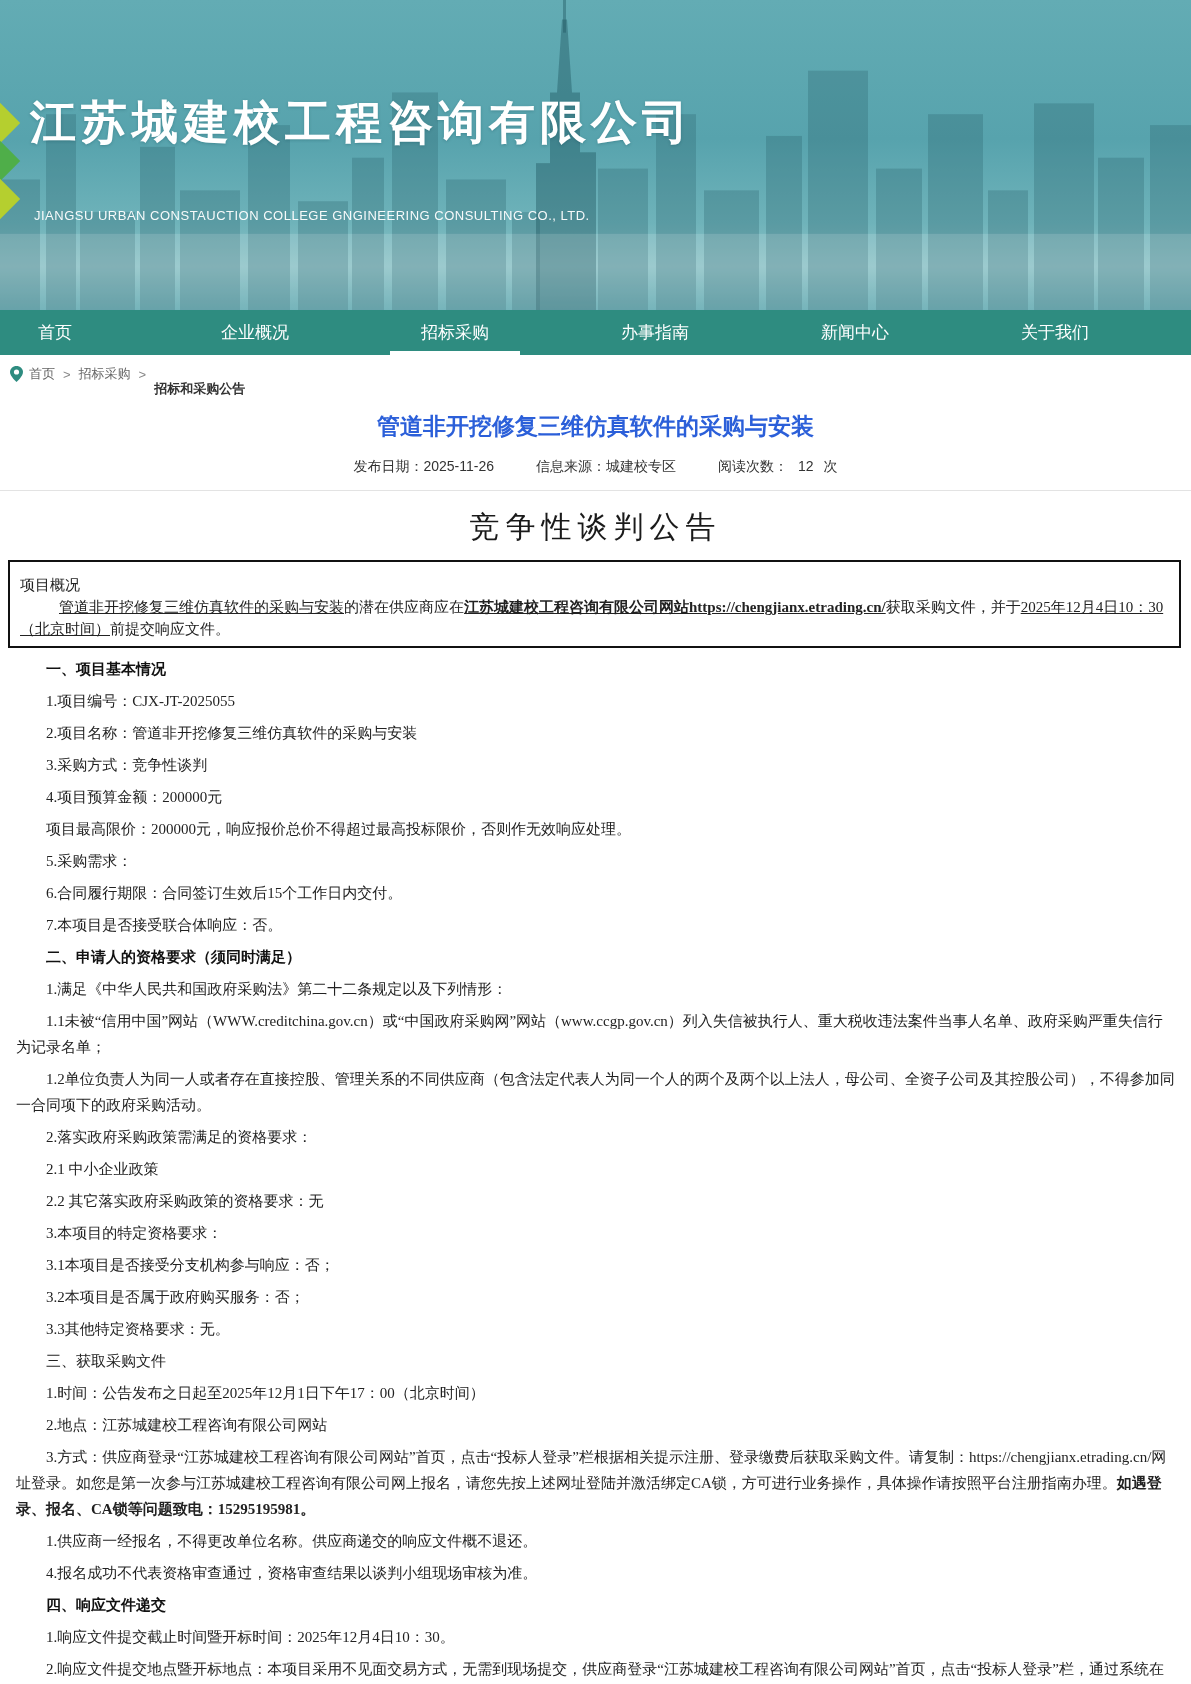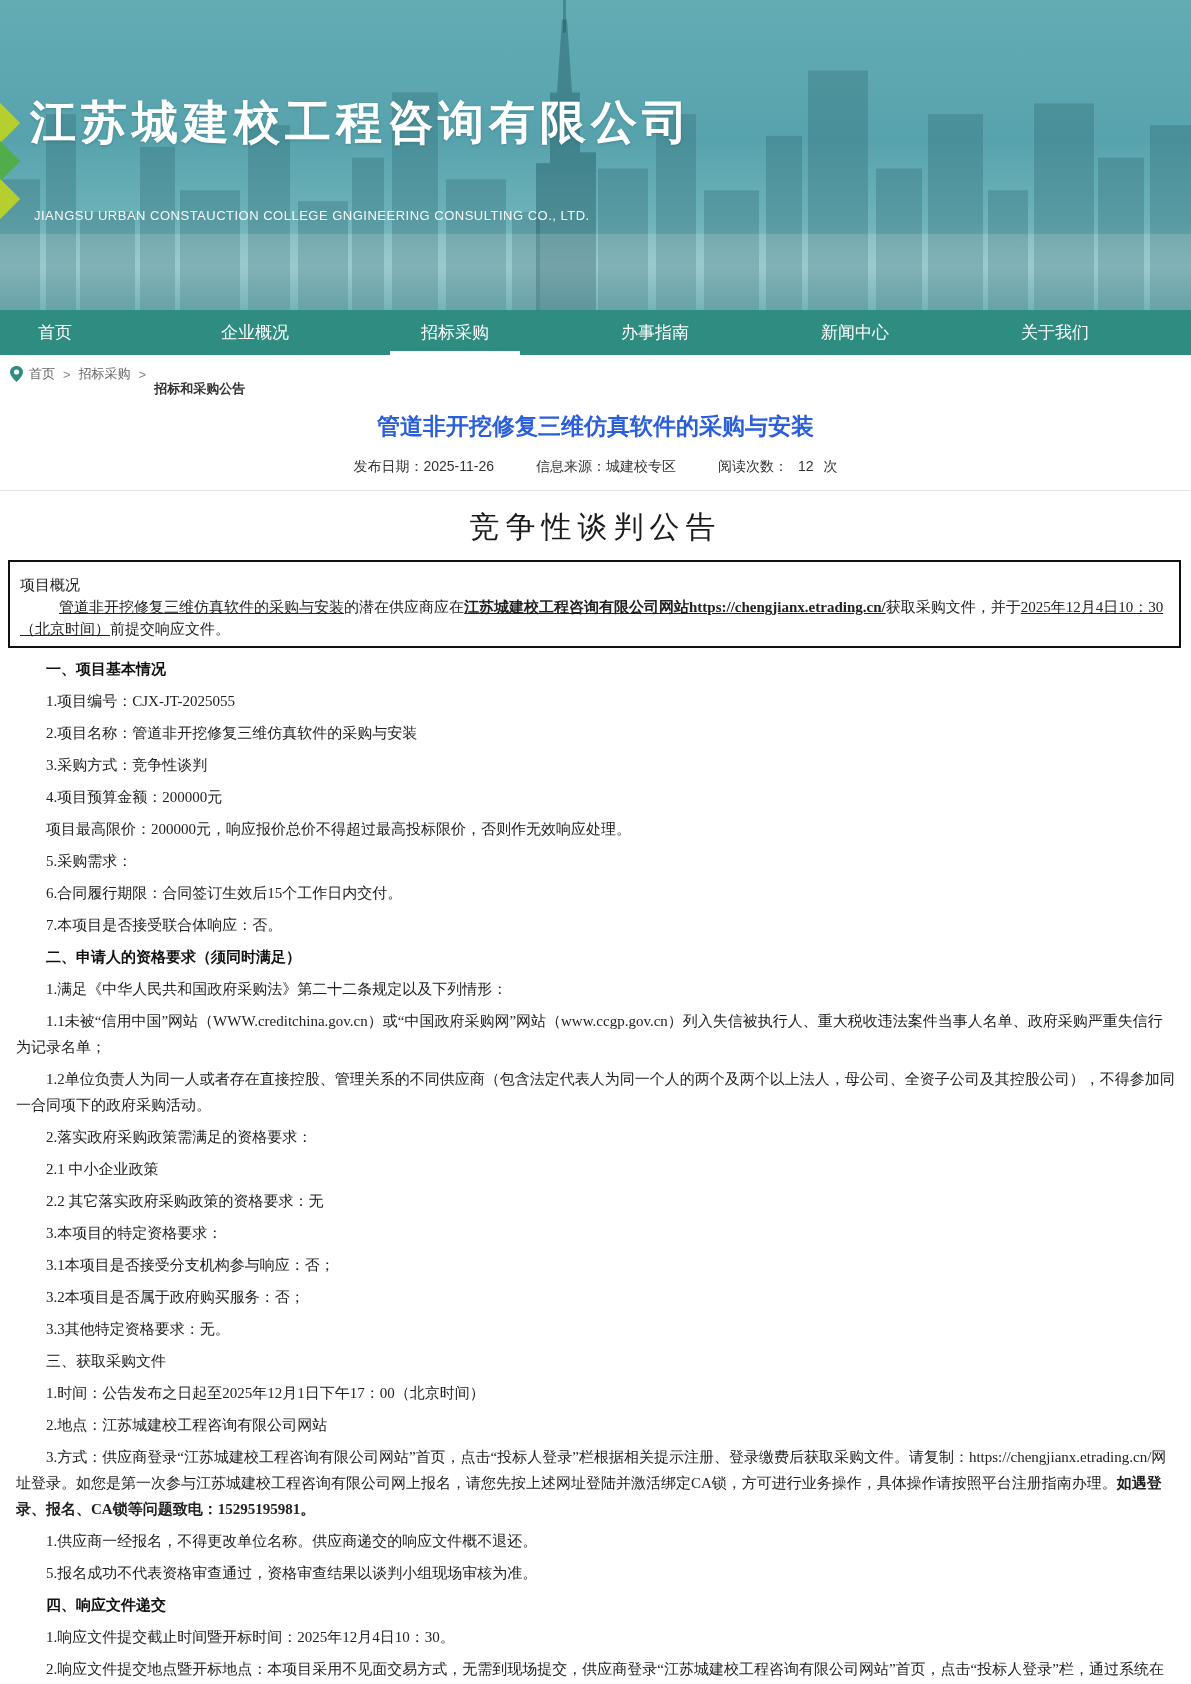--- a/index.html
+++ b/index.html
@@ -151,20 +151,20 @@
     <p class="para"><span>2.2 其它落实政府采购政策的资格要求：无</span></p>
     <p class="para"><span>3.本项目的特定资格要求：</span></p>
     <p class="para"><span>3.1本项目是否接受分支机构参与响应：否；</span></p>
     <p class="para"><span>3.2本项目是否属于政府购买服务：否；</span></p>
     <p class="para"><span>3.3其他特定资格要求：无。</span></p>
     <p class="para"><span>三、获取采购文件</span></p>
     <p class="para"><span>1.时间：公告发布之日起至2025年12月1日下午17：00（北京时间）</span></p>
     <p class="para"><span>2.地点：江苏城建校工程咨询有限公司网站</span></p>
     <p class="para"><span>3.方式：供应商登录“江苏城建校工程咨询有限公司网站”首页，点击“投标人登录”栏根据相关提示注册、登录缴费后获取采购文件。请复制：https://chengjianx.etrading.cn/网址登录。如您是第一次参与江苏城建校工程咨询有限公司网上报名，请您先按上述网址登陆并激活绑定CA锁，方可进行业务操作，具体操作请按照平台注册指南办理。</span><span class="b">如遇登录、报名、CA锁等问题致电：15295195981。</span></p>
     <p class="para"><span>1.供应商一经报名，不得更改单位名称。供应商递交的响应文件概不退还。</span></p>
-    <p class="para"><span>5.报名成功不代表资格审查通过，资格审查结果以谈判小组现场审核为准。</span></p>
+    <p class="para"><span>4.报名成功不代表资格审查通过，资格审查结果以谈判小组现场审核为准。</span></p>
     <p class="para heading"><span>四、响应文件递交</span></p>
     <p class="para"><span>1.响应文件提交截止时间暨开标时间：2025年12月4日10：30。</span></p>
     <p class="para"><span>2.响应文件提交地点暨开标地点：本项目采用不见面交易方式，无需到现场提交，供应商登录“江苏城建校工程咨询有限公司网站”首页，点击“投标人登录”栏，通过系统在线提交电子响应文件。</span></p>
     <p class="para heading"><span>五、公告期限</span></p>
     <p class="para"><span>自本公告发布之日起3个工作日。</span></p>
     <p class="para heading"><span>六、其他补充事宜</span></p>
   </div>
 
 </body></html>

